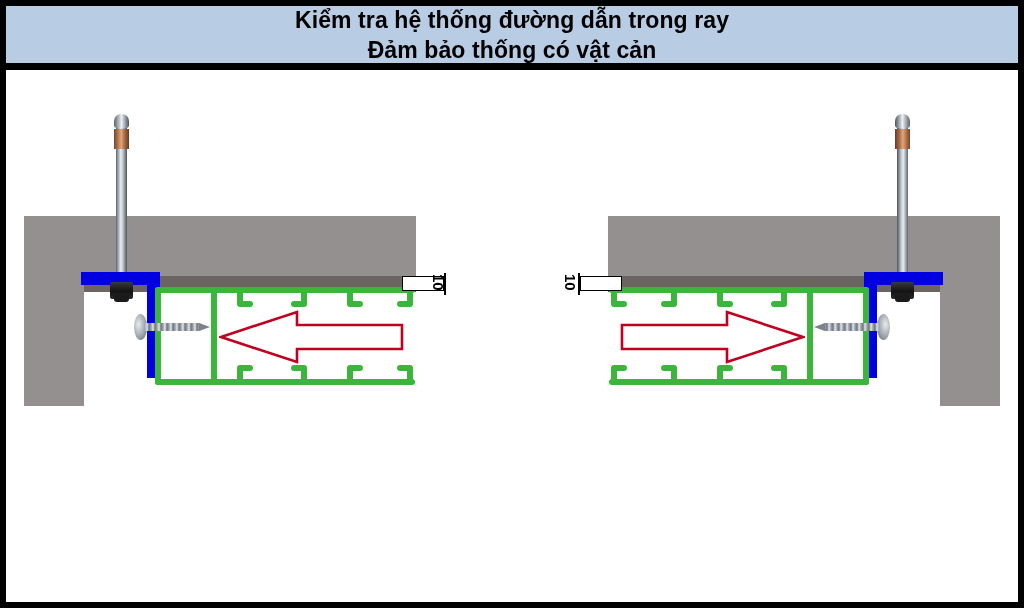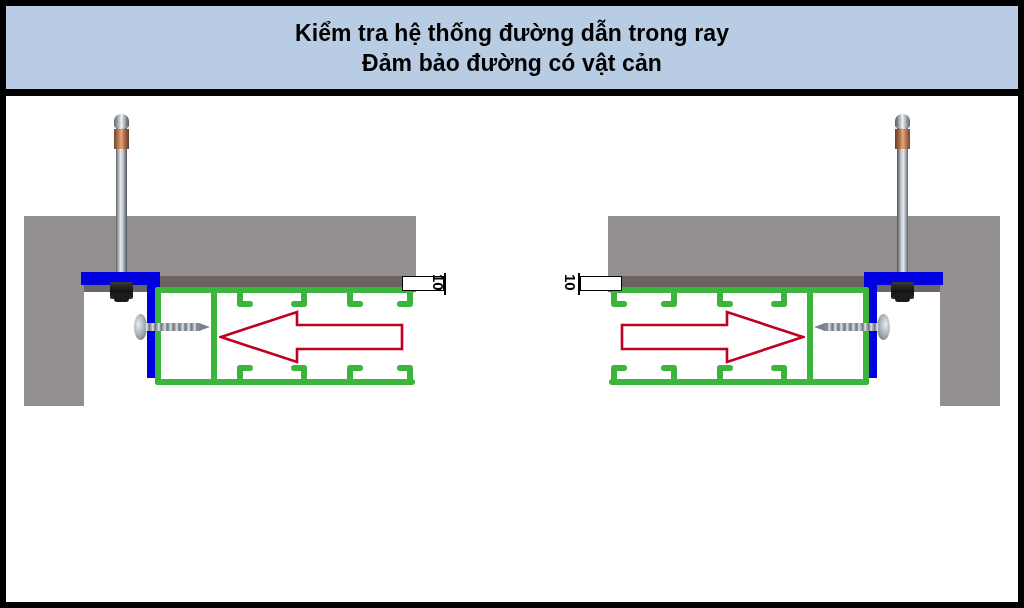--- a/index.html
+++ b/index.html
@@ -20,21 +20,21 @@
     box-sizing: border-box;
     border: 6px solid #000000;
   }
 
   
   #header-banner {
     position: absolute;
     left: 0;
     top: 0;
     width: 1012px;
-    height: 90px;
+    height: 64px;
     background: #b8cce4;
     border-bottom: 7px solid #000000;
     box-sizing: border-box;
     display: flex;
     flex-direction: column;
     align-items: center;
     justify-content: center;
   }
   .title-line {
     color: #000000;
@@ -271,21 +271,21 @@
     transform: rotate(90deg) scaleY(-1);
   }
 </style>
 </head>
 <body>
 
 <div id="page">
 
   <div id="header-banner">
     <div class="title-line">Kiểm tra hệ thống đường dẫn trong ray</div>
-    <div class="title-line">Đảm bảo đường có vật cản</div>
+    <div class="title-line">Đảm bảo thống có vật cản</div>
   </div>
 
   <div id="drawing-area">
 
     <div class="assembly" id="assembly-left">
       <div class="mirror-wrap">
 
         <div class="wall-column"></div>
         <div class="wall-slab"></div>
         <div class="wall-dark-strip"></div>

